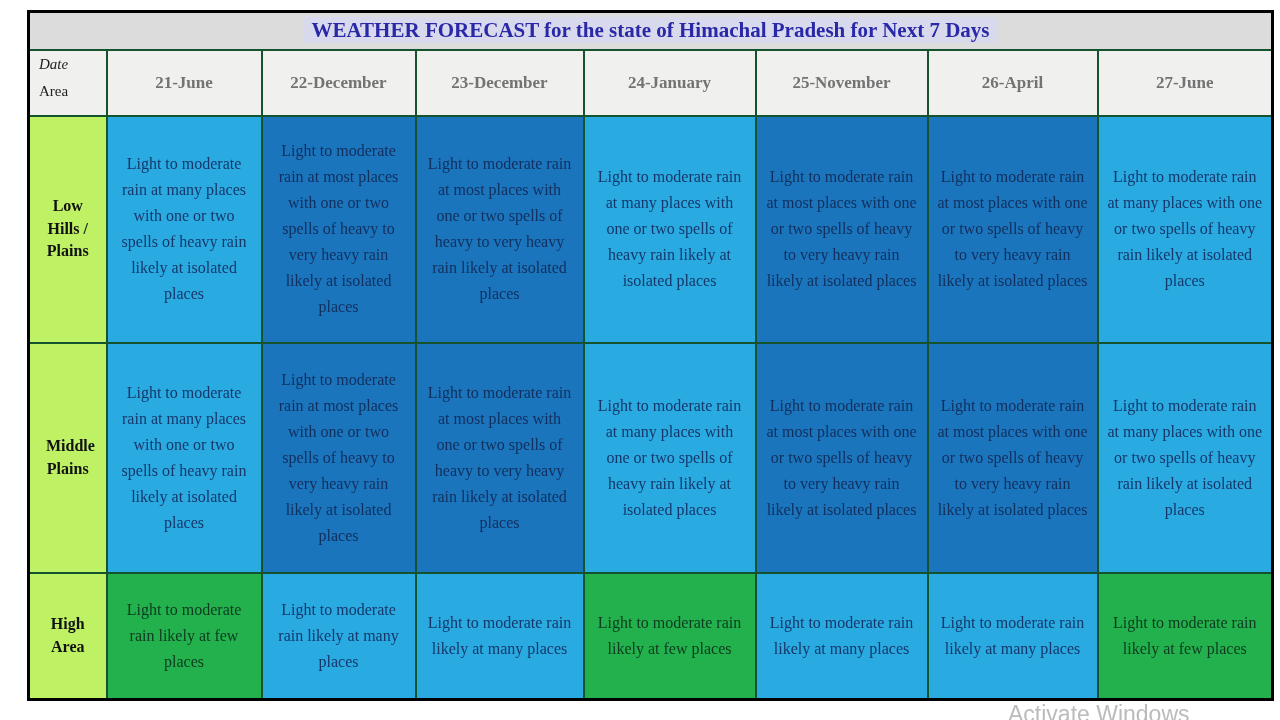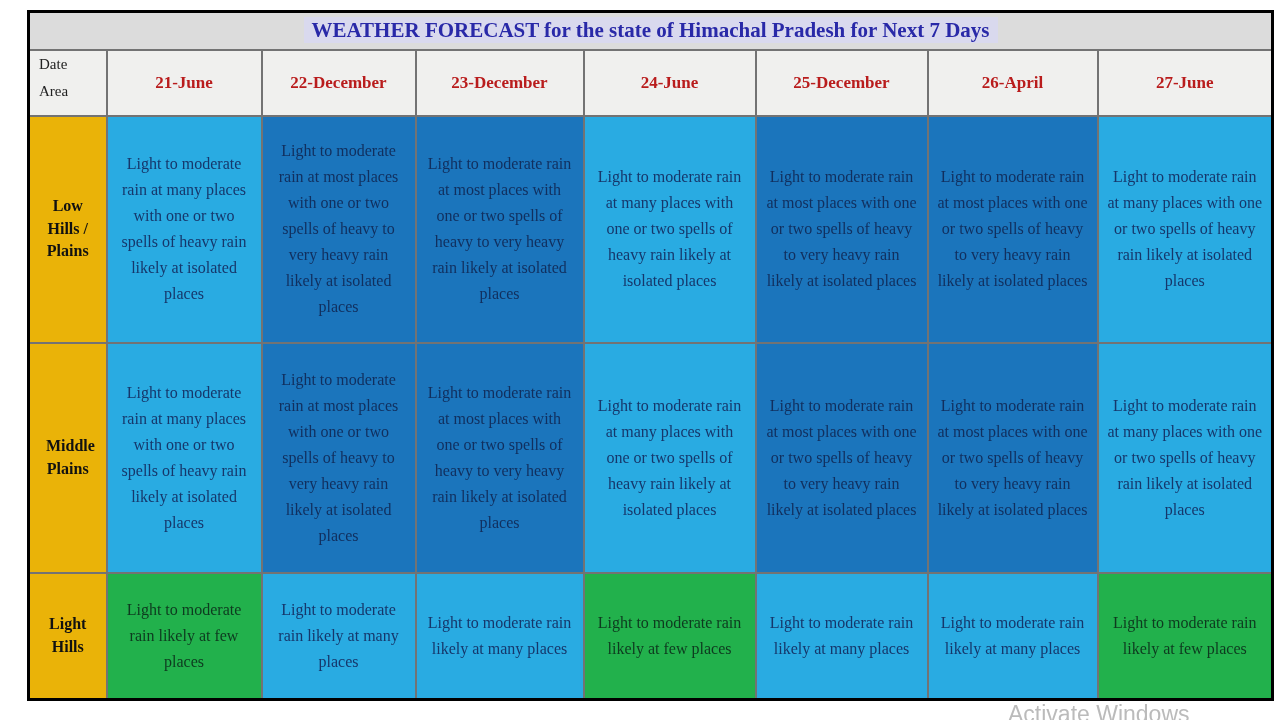--- a/index.html
+++ b/index.html
@@ -19,60 +19,61 @@
     position: absolute;
     left: 27px;
     top: 10px;
     width: 1244px;
     height: 690px;
     border-collapse: collapse;
     table-layout: fixed;
     border: 3px solid #000000;
   }
   table.forecast td {
-    border: 2px solid #737373;
+    border: 2px solid #14532d;
     text-align: center;
     vertical-align: middle;
   }
   td.title-cell {
     background: #dcdcdc;
     height: 38px;
     font-size: 21px;
     font-weight: bold;
     color: #2929a8;
   }
   td.title-cell .title-hl {
     background: #d9d9ee;
     padding: 1px 8px;
   }
   tr.header-row { height: 66px; }
   td.col-header {
     background: #f0f0ee;
     font-weight: bold;
     font-size: 17px;
-    color: #b91c1c;
+    color: #737373;
   }
   td.corner-cell {
     background: #f0f0ee;
     position: relative;
     font-size: 15px;
     color: #222222;
   }
   td.corner-cell .corner-date {
     position: absolute;
     top: 5px;
     left: 9px;
+    font-style: italic;
   }
   td.corner-cell .corner-area {
     position: absolute;
     bottom: 15px;
     left: 9px;
   }
   td.row-label {
-    background: #eab308;
+    background: #bef264;
     font-weight: bold;
     font-size: 16px;
     color: #111111;
     padding: 0 16px;
     line-height: 1.4;
   }
   td.cell {
     font-size: 16px;
     line-height: 26px;
     padding: 2px 8px;
@@ -114,22 +115,22 @@
         <td class="title-cell" colspan="8"><span class="title-hl">WEATHER FORECAST for the state of Himachal Pradesh for Next 7 Days</span></td>
       </tr>
       <tr class="header-row">
         <td class="corner-cell">
           <span class="corner-date">Date</span>
           <span class="corner-area">Area</span>
         </td>
         <td class="col-header">21-June</td>
         <td class="col-header">22-December</td>
         <td class="col-header">23-December</td>
-        <td class="col-header">24-June</td>
-        <td class="col-header">25-December</td>
+        <td class="col-header">24-January</td>
+        <td class="col-header">25-November</td>
         <td class="col-header">26-April</td>
         <td class="col-header">27-June</td>
       </tr>
       <tr class="area-row-1">
         <td class="row-label">Low Hills / Plains</td>
         <td class="cell" data-tone="light-blue">Light to moderate rain at many places with one or two spells of heavy rain likely at isolated places</td>
         <td class="cell" data-tone="dark-blue">Light to moderate rain at most places with one or two spells of heavy to very heavy rain likely at isolated places</td>
         <td class="cell" data-tone="dark-blue">Light to moderate rain at most places with one or two spells of heavy to very heavy rain likely at isolated places</td>
         <td class="cell" data-tone="light-blue">Light to moderate rain at many places with one or two spells of heavy rain likely at isolated places</td>
         <td class="cell" data-tone="dark-blue">Light to moderate rain at most places with one or two spells of heavy to very heavy rain likely at isolated places</td>
@@ -140,21 +141,21 @@
         <td class="row-label">Middle Plains</td>
         <td class="cell" data-tone="light-blue">Light to moderate rain at many places with one or two spells of heavy rain likely at isolated places</td>
         <td class="cell" data-tone="dark-blue">Light to moderate rain at most places with one or two spells of heavy to very heavy rain likely at isolated places</td>
         <td class="cell" data-tone="dark-blue">Light to moderate rain at most places with one or two spells of heavy to very heavy rain likely at isolated places</td>
         <td class="cell" data-tone="light-blue">Light to moderate rain at many places with one or two spells of heavy rain likely at isolated places</td>
         <td class="cell" data-tone="dark-blue">Light to moderate rain at most places with one or two spells of heavy to very heavy rain likely at isolated places</td>
         <td class="cell" data-tone="dark-blue">Light to moderate rain at most places with one or two spells of heavy to very heavy rain likely at isolated places</td>
         <td class="cell" data-tone="light-blue">Light to moderate rain at many places with one or two spells of heavy rain likely at isolated places</td>
       </tr>
       <tr class="area-row-3">
-        <td class="row-label">Light Hills</td>
+        <td class="row-label">High Area</td>
         <td class="cell" data-tone="green">Light to moderate rain likely at few places</td>
         <td class="cell" data-tone="light-blue">Light to moderate rain likely at many places</td>
         <td class="cell" data-tone="light-blue">Light to moderate rain likely at many places</td>
         <td class="cell" data-tone="green">Light to moderate rain likely at few places</td>
         <td class="cell" data-tone="light-blue">Light to moderate rain likely at many places</td>
         <td class="cell" data-tone="light-blue">Light to moderate rain likely at many places</td>
         <td class="cell" data-tone="green">Light to moderate rain likely at few places</td>
       </tr>
     </tbody>
   </table>

